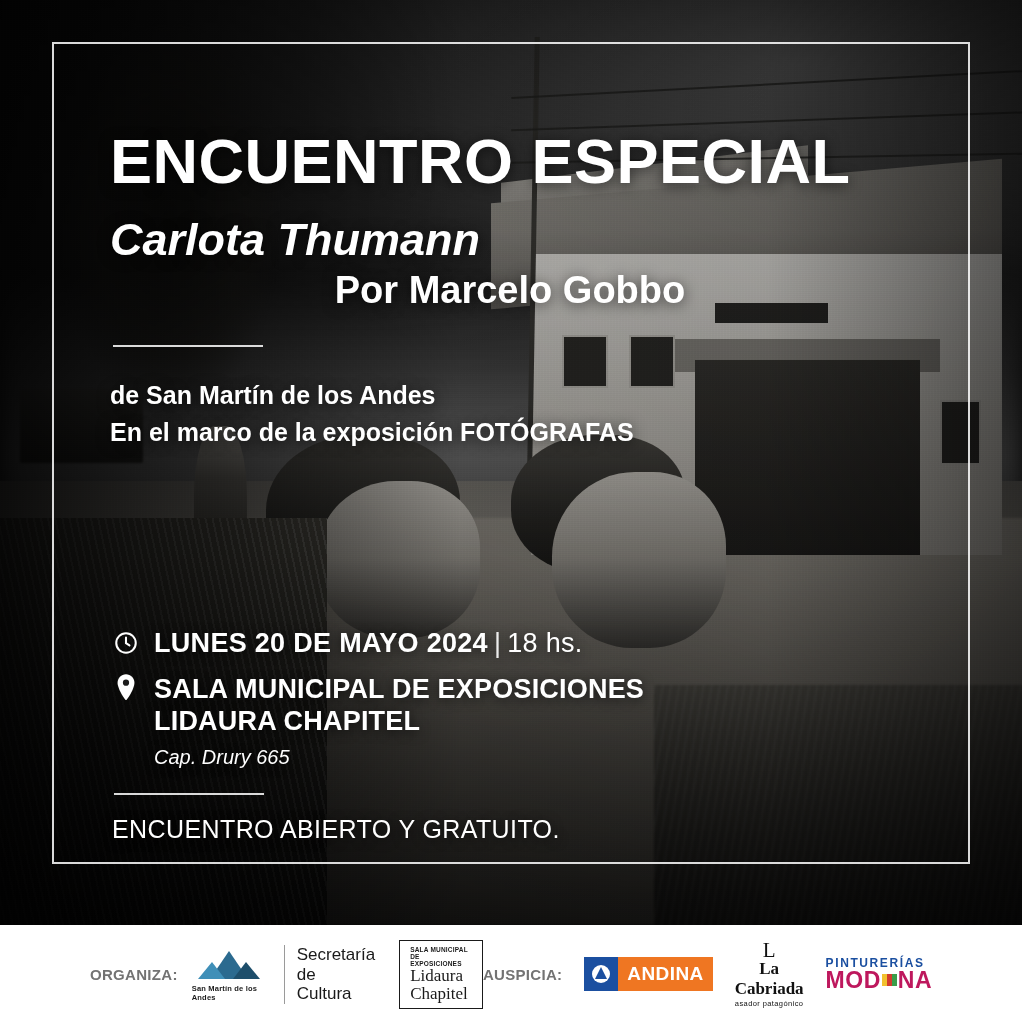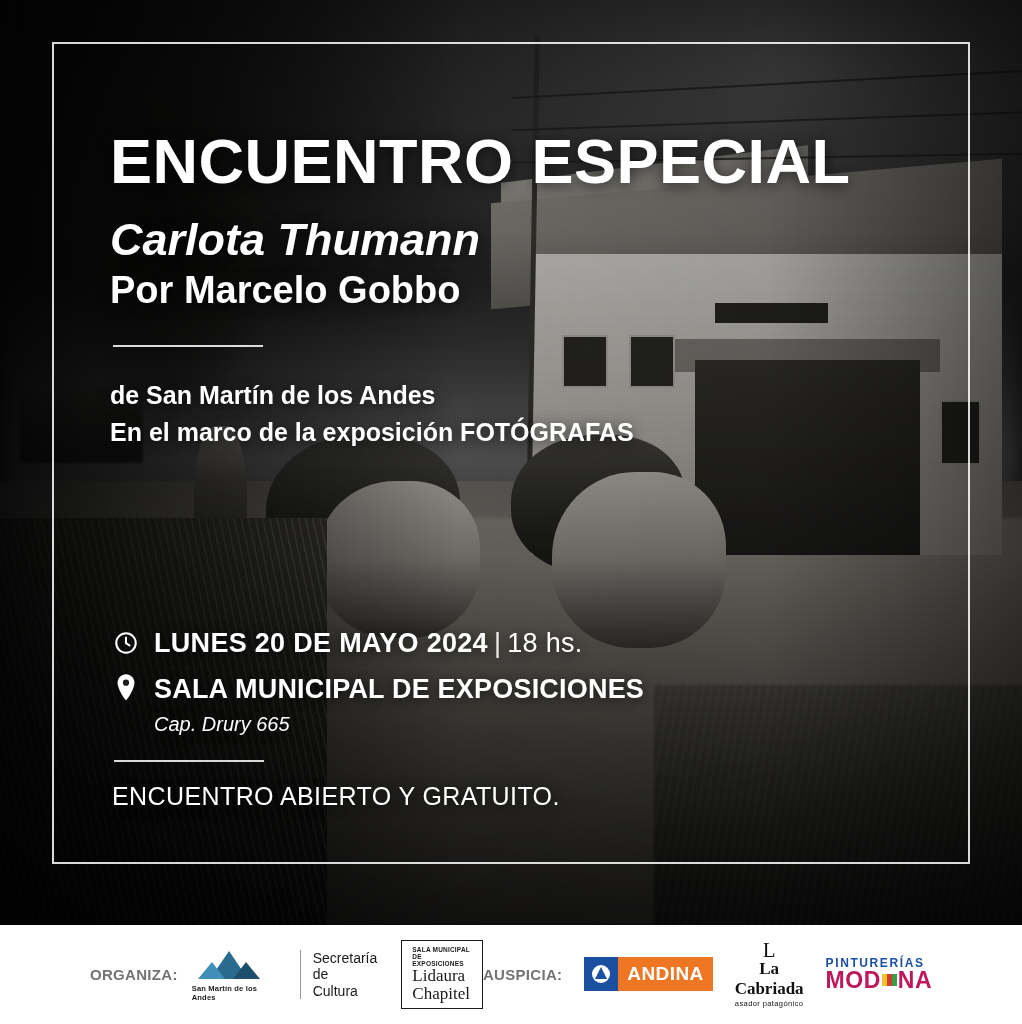--- a/index.html
+++ b/index.html
@@ -152,21 +152,21 @@
     color: #fff;
     text-shadow: 0 2px 14px rgba(0,0,0,.65);
   }
   .title {
     font-size: 63px; font-weight: 700; letter-spacing: .5px; line-height: 1.05;
   }
   .subtitle {
     font-size: 45px; font-weight: 700; margin-top: 20px; line-height: 1.15; font-style: italic;
   }
   .byline {
-    font-size: 38px; font-weight: 700; margin-top: 2px; line-height: 1.2;
+    font-size: 38px; font-weight: 700; margin-top: 2px; line-height: 1.2; text-align: center;
   }
   .rule {
     width: 150px; height: 2px; background: rgba(255,255,255,.85);
     margin: 32px 0 30px 3px;
   }
   .context {
     font-size: 25px; font-weight: 700; line-height: 1.45;
   }
 
   .details {
@@ -194,22 +194,22 @@
   .foot-inner { display: flex; align-items: center; gap: 0; width: 100%; padding: 0 90px; }
   .foot-left { display: flex; align-items: center; gap: 14px; }
   .foot-right { display: flex; align-items: center; gap: 22px; margin-left: auto; }
   .lbl { font-size: 15px; font-weight: 700; color: #737373; letter-spacing: .3px; }
 
   .logo-smla { display: flex; flex-direction: column; align-items: center; }
   .smla-mark { width: 74px; height: 34px; position: relative; }
   .smla-text { font-size: 7.5px; font-weight: 700; color: #1a1a1a; letter-spacing: .2px; margin-top: 2px; }
 
   .logo-cultura {
-    border-left: 1px solid #9a9a9a; padding-left: 12px; margin-left: 20px;
-    font-size: 14px; color: #1a1a1a; line-height: 1.15;
+    border-left: 1px solid #9a9a9a; padding-left: 12px; margin-left: 4px;
+    font-size: 17px; color: #1a1a1a; line-height: 1.15;
   }
   .logo-lidaura {
     border: 1.5px solid #1a1a1a; padding: 5px 10px 6px; text-align: left; margin-left: 10px;
   }
   .lid-top { font-size: 6.5px; font-weight: 700; color: #1a1a1a; letter-spacing: .2px; }
   .lid-main { font-size: 17px; color: #1a1a1a; line-height: 1.02; font-family: "Liberation Serif", serif; }
 
   .logo-andina { display: flex; align-items: stretch; height: 34px; }
   .andina-mark { width: 34px; background: #1b4fa0; display: flex; align-items: center; justify-content: center; }
   .andina-word { background: #ef7622; color: #fff; font-size: 19px; font-weight: 700; padding: 0 9px; display: flex; align-items: center; letter-spacing: .4px; }
@@ -295,20 +295,21 @@
 
     <div class="row">
       <span class="ico">
         <svg width="22" height="28" viewBox="0 0 24 30" fill="#ffffff">
           <path d="M12 0C6.9 0 2.8 4.1 2.8 9.2c0 6.6 8 19 9.2 19s9.2-12.4 9.2-19C21.2 4.1 17.1 0 12 0z"></path>
           <circle cx="12" cy="9.2" r="3.4" fill="#1b1b1b"></circle>
         </svg>
       </span>
       <span>
         <div class="place">SALA MUNICIPAL DE EXPOSICIONES</div>
+        <div class="place">LIDAURA CHAPITEL</div>
         <div class="addr">Cap. Drury 665</div>
       </span>
     </div>
 
     <div class="rule2"></div>
     <div class="free">ENCUENTRO ABIERTO Y GRATUITO.</div>
   </div>
 
   <div class="footer">
     <div class="foot-inner">

